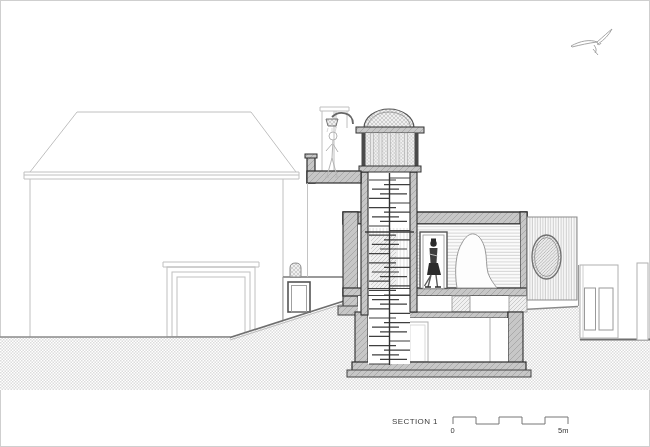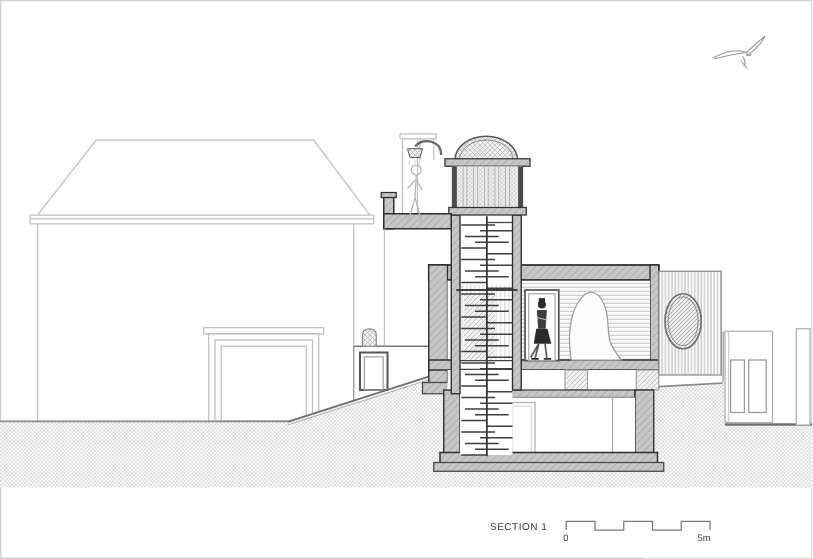--- a/index.html
+++ b/index.html
@@ -1,17 +1,17 @@
 <!DOCTYPE html>
 <html><head>
 <meta charset="utf-8">
 <style>
   html,body{margin:0;padding:0;background:#ffffff;}
   body{width:650px;height:447px;overflow:hidden;font-family:"Liberation Sans",sans-serif;}
-  #stage{position:relative;width:515px;height:447px;background:#a3a3a3;}
+  #stage{position:relative;width:515px;height:447px;background:#4d7c0f;}
   svg{display:block;}
   .label-text{font-family:"Liberation Sans",sans-serif;font-size:8px;fill:#3a3a3a;letter-spacing:.4px;}
   .scale-text{font-family:"Liberation Sans",sans-serif;font-size:7.5px;fill:#3a3a3a;}
 </style>
 </head>
 <body>
 
 <div id="stage">
 <svg width="650" height="447" viewBox="0 0 650 447">
   <defs>

